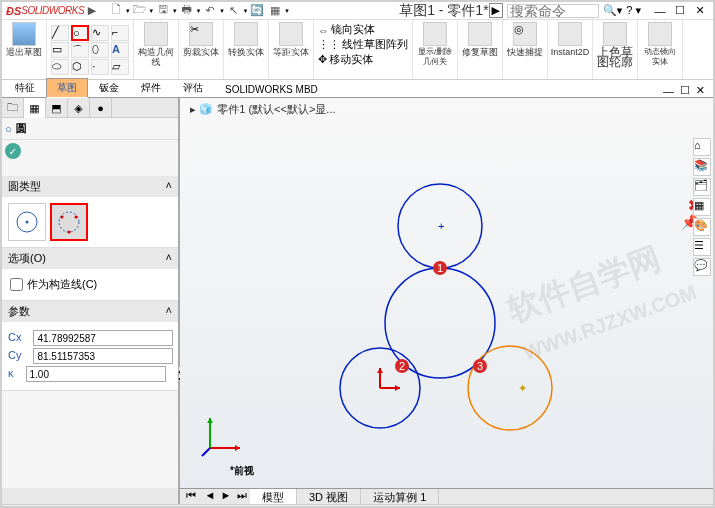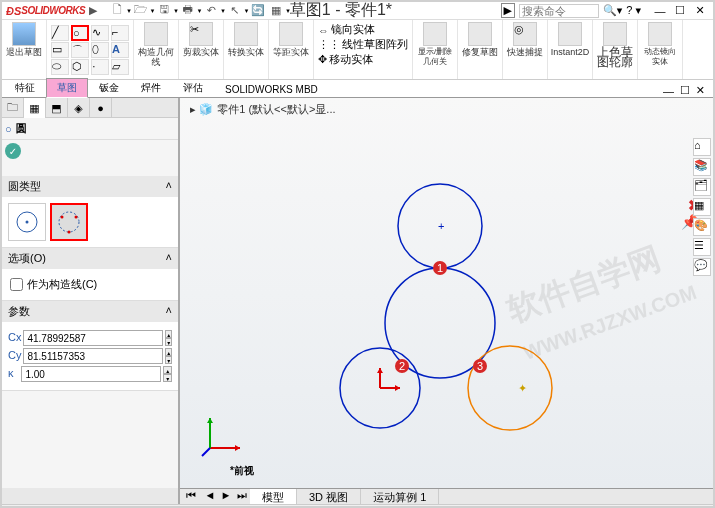--- a/index.html
+++ b/index.html
@@ -1,53 +1,53 @@
 <!DOCTYPE html>
 <html><head>
 <meta charset="utf-8">
 <style>
 *{margin:0;padding:0;box-sizing:border-box;font-family:"Microsoft YaHei",Arial,sans-serif;font-size:11px}
 body{width:715px;height:508px;background:#f0f0f0;position:relative;overflow:hidden;border:2px solid #d0d0d0}
 .titlebar{height:18px;background:#fff;display:flex;align-items:center;padding:0 4px;border-bottom:1px solid #ddd}
-.logo{color:#d62828;font-weight:bold;font-size:10px;font-style:italic;letter-spacing:-0.5px}
+.logo{color:#d62828;font-weight:normal;font-size:10px;font-style:italic;letter-spacing:-0.5px}
 .logo-s{color:#d62828;font-style:italic;font-weight:bold}
 .qat{display:flex;align-items:center;gap:2px;margin-left:8px}
 .qat-btn{width:16px;height:16px;display:flex;align-items:center;justify-content:center;cursor:pointer;color:#555}
-.title-center{flex:1;text-align:left;font-size:16px;color:#333}
+.title-center{flex:1;text-align:right;font-size:14px;color:#333}
 .title-right{display:flex;align-items:center;gap:4px}
-.search-box{border:1px solid #ccc;height:14px;width:80px;font-size:11px;padding:6px 2px;color:#999}
+.search-box{border:1px solid #ccc;height:14px;width:92px;font-size:14px;padding:6px 2px;color:#999}
 .win-btns{display:flex;gap:2px;margin-left:6px}
 .win-btn{width:18px;height:14px;display:flex;align-items:center;justify-content:center;cursor:pointer}
 .ribbon{height:60px;background:#fff;display:flex;border-bottom:1px solid #ccc}
 .ribbon-group{display:flex;flex-direction:column;align-items:center;padding:2px 4px;border-right:1px solid #e5e5e5}
 .ribbon-big{display:flex;flex-direction:column;align-items:center;width:36px;cursor:pointer}
 .ribbon-icon{width:24px;height:24px;background:#e8e8e8;border:1px solid #ccc;margin-bottom:1px}
 .ribbon-label{font-size:9px;text-align:center;line-height:10px;color:#333}
 .ribbon-small-col{display:flex;flex-direction:column;gap:1px}
 .ribbon-small{width:18px;height:16px;background:#f5f5f5;border:1px solid #ddd;cursor:pointer}
 .highlight-red{border:2px solid red !important}
 .tabs{height:18px;background:#fff;display:flex;align-items:flex-end;border-bottom:1px solid #999;padding-left:2px}
 .tab{padding:2px 10px;font-size:10px;cursor:pointer;border:1px solid transparent;border-bottom:none}
-.tab.active{background:#f9a8d4;border-color:#999;border-bottom:1px solid #fff;margin-bottom:-1px;color:#2a5caa}
+.tab.active{background:#fdba74;border-color:#999;border-bottom:1px solid #fff;margin-bottom:-1px;color:#2a5caa}
 .view-toolbar{position:absolute;top:97px;left:350px;display:flex;gap:2px;background:rgba(255,255,255,0.8);padding:2px}
 .view-btn{width:16px;height:16px;cursor:pointer;color:#666}
 .main{display:flex;height:390px}
 .left-panel{width:178px;background:#f5f5f5;border-right:2px solid #aaa;display:flex;flex-direction:column}
 .panel-tabs{height:20px;display:flex;background:#e8e8e8;border-bottom:1px solid #ccc}
 .panel-tab{width:22px;height:20px;display:flex;align-items:center;justify-content:center;border-right:1px solid #ccc;cursor:pointer}
 .panel-tab.active{background:#fff}
 .panel-header{display:flex;align-items:center;padding:3px;gap:4px;border-bottom:1px solid #ddd}
 .ok-btn{width:16px;height:16px;background:#4a9;border-radius:8px;color:#fff;display:flex;align-items:center;justify-content:center;cursor:pointer;font-size:10px}
 .section{border-bottom:1px solid #ddd}
 .section-head{display:flex;justify-content:space-between;padding:3px 6px;background:#e8e8e8;font-size:10px;cursor:pointer}
 .section-body{padding:6px;background:#fff}
 .circle-types{display:flex;gap:4px}
 .circle-type{width:38px;height:38px;border:1px solid #ccc;display:flex;align-items:center;justify-content:center;cursor:pointer;background:#fff}
 .circle-type.selected{background:#ddd}
-.param-row{display:flex;align-items:center;gap:2px;margin:2px 0}
+.param-row{display:flex;align-items:center;gap:12px;margin:2px 0}
 .param-icon{width:16px;height:14px;color:#2a5caa}
 .param-input{flex:1;border:1px solid #aaa;height:16px;padding:0 3px;font-size:10px}
 .spinner{width:12px;display:flex;flex-direction:column}
 .spin-btn{height:8px;border:1px solid #aaa;background:#eee;font-size:6px;text-align:center;cursor:pointer}
 .checkbox-row{display:flex;align-items:center;gap:4px;font-size:10px;padding:2px}
 .canvas{flex:1;background:linear-gradient(180deg,#f8f8f8 0%,#e8ecf0 100%);position:relative}
 .breadcrumb{position:absolute;top:4px;left:10px;font-size:10px;color:#333;display:flex;align-items:center;gap:4px}
 .right-tools{position:absolute;right:2px;top:40px;display:flex;flex-direction:column;gap:2px}
 .right-tool{width:18px;height:18px;background:#fff;border:1px solid #ccc;cursor:pointer}
 .triad{position:absolute;bottom:30px;left:20px}

